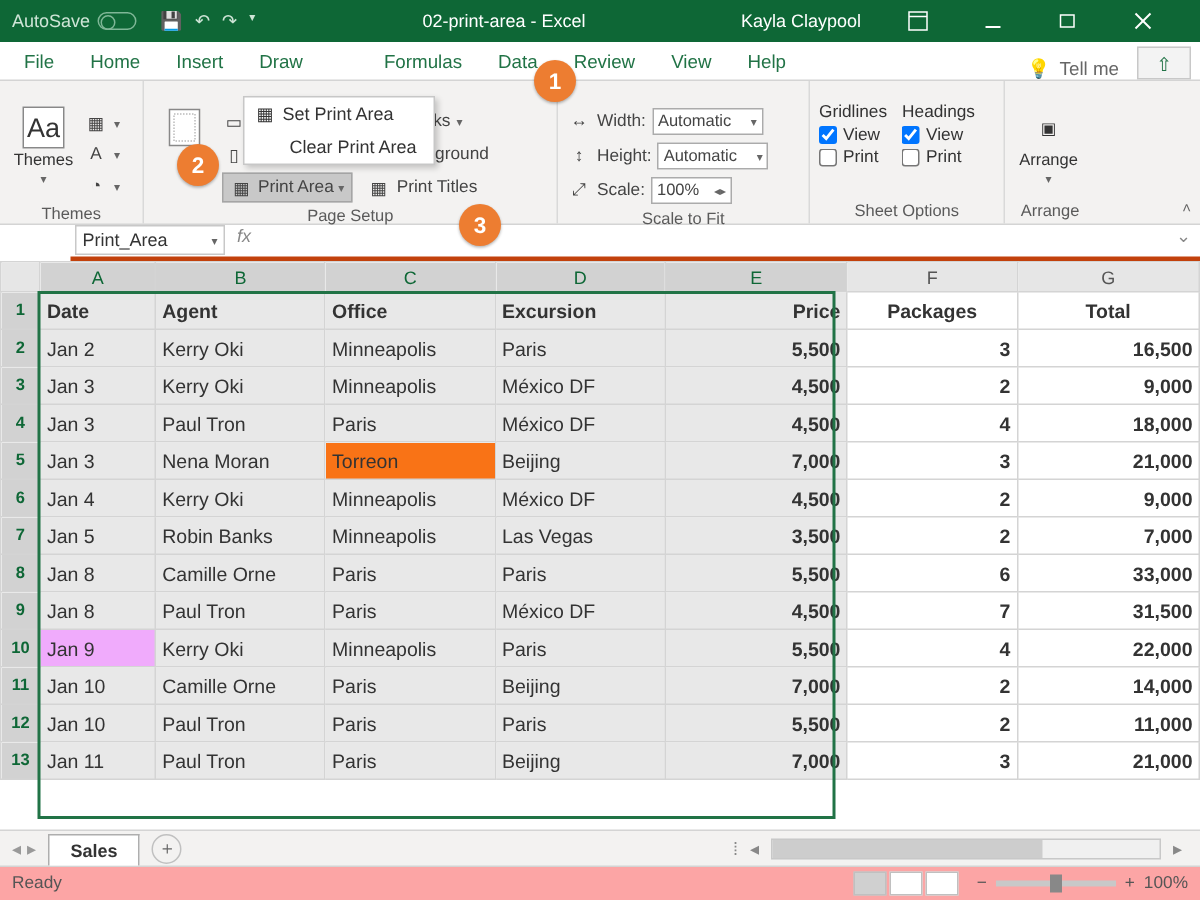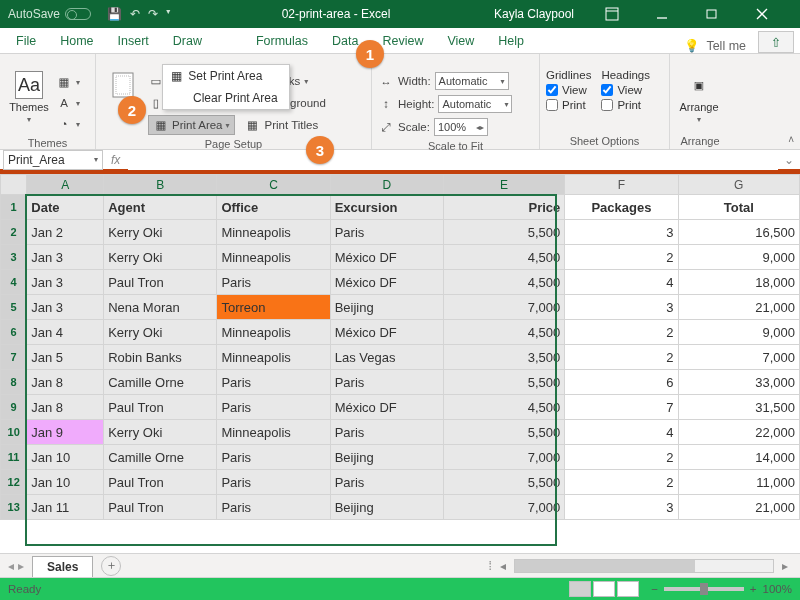--- a/index.html
+++ b/index.html
@@ -40,51 +40,51 @@
   .printarea-btn{background:#c8c8c8;border:1px solid #a5a5a5;padding:1px 4px;display:flex;align-items:center;gap:3px;font-size:11.5px;}
 
   
   .dropdown{position:absolute;top:64px;left:162px;width:128px;background:#fff;border:1px solid #c7c7c7;box-shadow:2px 2px 4px rgba(0,0,0,.2);z-index:20;}
   .dropdown .mi{display:flex;align-items:center;gap:6px;padding:4px 8px;font-size:12px;color:#333;}
 
   
   .callout{width:28px;height:28px;background:#ed7d31;color:#fff;border-radius:50%;display:flex;align-items:center;justify-content:center;font-weight:700;font-size:15px;position:absolute;z-index:40;box-shadow:0 1px 2px rgba(0,0,0,.3);}
 
   
-  .fxbar{height:24px;border-bottom:5px solid #c2410c;display:flex;align-items:center;background:#fff;}
+  .fxbar{height:24px;border-bottom:3px solid #c2410c;display:flex;background:#fff;margin-left:47px;}
   .namebox{width:100px;height:20px;border:1px solid #c8c8c8;margin-left:3px;display:flex;align-items:center;justify-content:space-between;padding:0 4px;font-size:12px;}
   .fxicon{margin:0 8px;color:#888;font-style:italic;}
   .fxinput{flex:1;height:20px;border:none;font-size:12px;padding:0 4px;}
 
   
   .gridwrap{position:relative;height:380px;overflow:hidden;border-bottom:1px solid #d4d4d4;}
   table.grid{border-collapse:collapse;width:100%;table-layout:fixed;}
   .grid th,.grid td{border:1px solid #d4d4d4;height:25px;font-size:13px;padding:0 4px;overflow:hidden;white-space:nowrap;}
   .grid thead th{background:#e6e6e6;color:#555;font-weight:400;text-align:center;font-size:12px;height:20px;}
   .grid thead th.sel{background:#d2d2d2;color:#0e6736;}
   .grid .rowhdr{width:24px;text-align:center;background:#e6e6e6;color:#555;font-size:11px;}
   .grid .rowhdr.sel{background:#d2d2d2;color:#0e6736;}
   .grid tbody tr:first-child td,.grid tbody tr:first-child th.rowhdr{font-weight:700;}
   .grid tbody tr:first-child .rowhdr{font-weight:400;}
   .printsel td{background:#e8e8e8;}
-  .grid td.num{text-align:right;}
+  .grid td.num{text-align:right;font-weight:bold;}
   .grid td.ctr{text-align:center;}
   .print-outline{position:absolute;border:2px solid #217346;pointer-events:none;top:20px;left:25px;width:532px;height:352px;z-index:5;}
 
   
   .sheettabs{height:24px;display:flex;align-items:center;font-size:12px;border-bottom:1px solid #d4d4d4;background:#f3f2f1;}
   .sheettabs .nav{display:flex;gap:4px;padding:0 8px;color:#999;}
   .sheettab{padding:3px 14px;background:#fff;border:1px solid #aeaeae;border-bottom:none;position:relative;top:1px;font-weight:600;}
   .addsheet{width:20px;height:20px;border:1px solid #c0c0c0;border-radius:50%;display:flex;align-items:center;justify-content:center;margin-left:8px;color:#666;}
   .hscroll{flex:1;display:flex;justify-content:flex-end;align-items:center;padding-right:6px;gap:2px;}
   .hscroll .track{width:260px;height:14px;border:1px solid #c8c8c8;background:#f0f0f0;position:relative;}
   .hscroll .thumb{position:absolute;left:0;top:0;height:12px;width:180px;background:#cdcdcd;}
 
   
-  .status{height:22px;background:#22c55e;display:flex;align-items:center;font-size:11.5px;color:#555;padding:0 8px;justify-content:space-between;}
+  .status{height:22px;background:#fca5a5;display:flex;align-items:center;font-size:11.5px;color:#555;padding:0 8px;justify-content:space-between;}
   .status .views{display:flex;gap:2px;align-items:center;}
   .viewbtn{width:22px;height:16px;border:1px solid #c0c0c0;background:#fff;}
   .zoom{display:flex;align-items:center;gap:6px;}
   .zoom .slider{width:80px;height:4px;background:#c8c8c8;position:relative;}
   .zoom .slider::after{content:"";width:8px;height:12px;background:#888;position:absolute;left:36px;top:-4px;}
 
   .dd{font-size:8px;color:#666;}
 </style>
 </head>
 <body>

